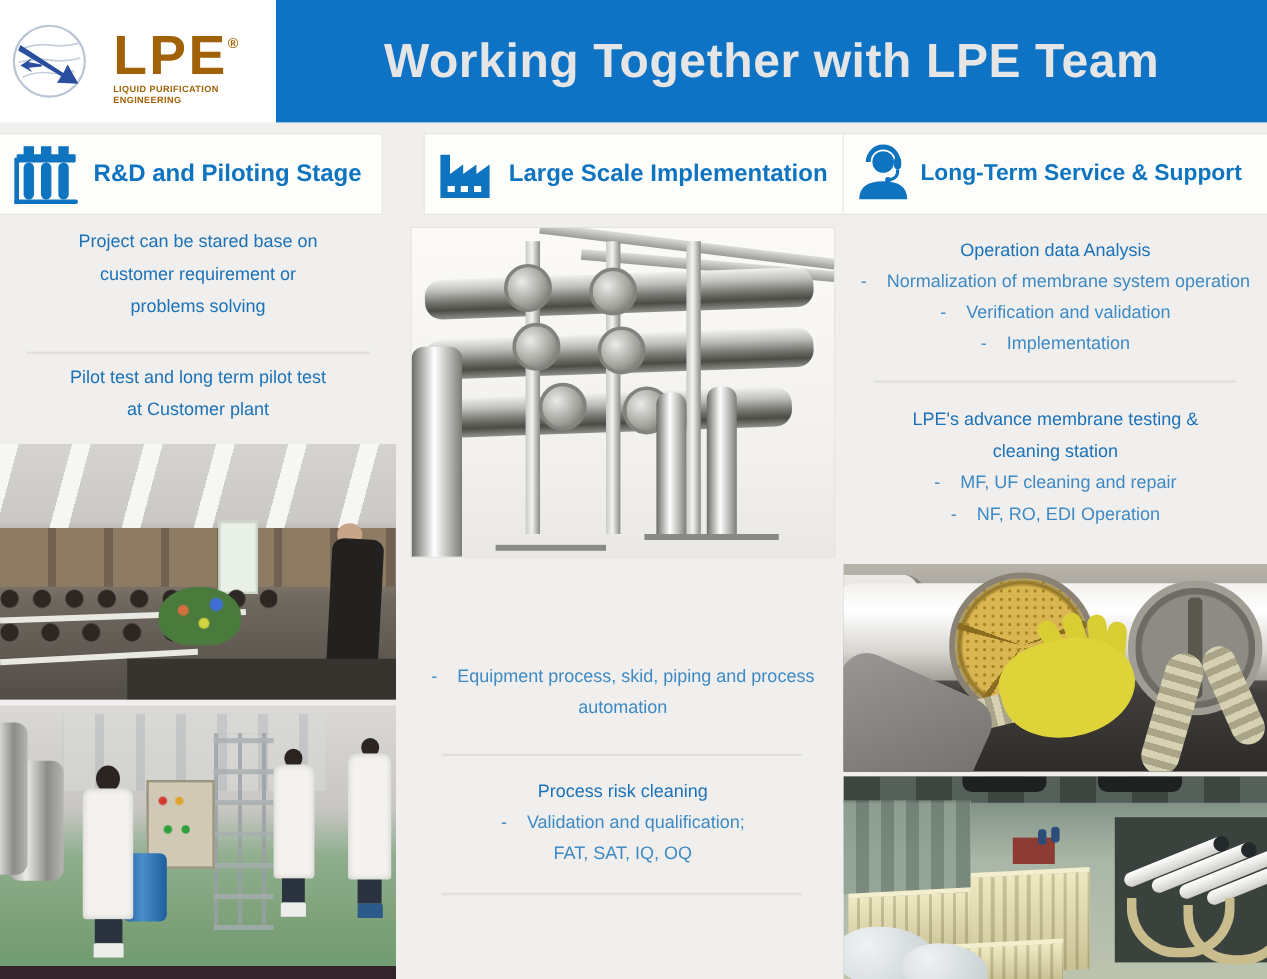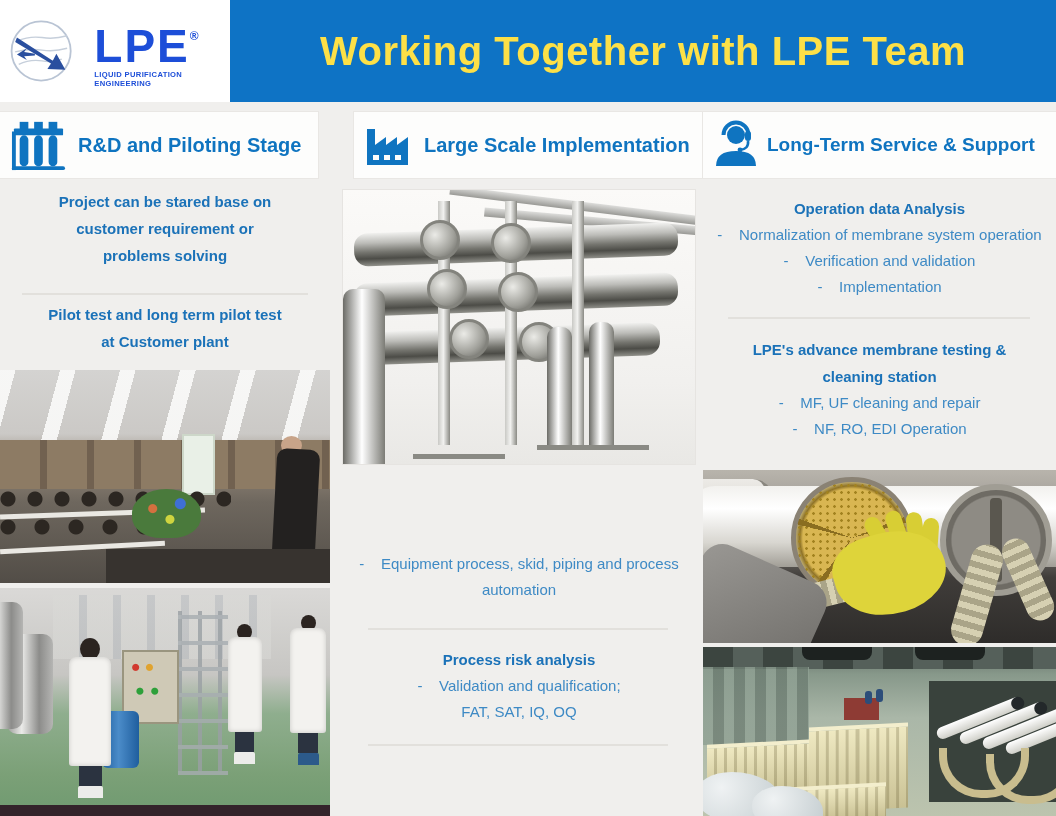--- a/index.html
+++ b/index.html
@@ -2,36 +2,36 @@
 <html><head>
 <meta charset="utf-8">
 <style>
   html,body{margin:0;padding:0;background:#dddcda;}
   #canvas{position:relative;width:1056px;height:816px;background:#f0efed;overflow:hidden;
           font-family:"Liberation Sans",sans-serif;}
 
   
   .logo-box{position:absolute;left:0;top:0;width:230px;height:102px;background:#ffffff;display:flex;align-items:center;}
   .logo-globe{margin-left:8px;}
-  .logo-text{margin-left:20px;color:#1d4ed8;}
+  .logo-text{margin-left:20px;color:#a16207;}
   .lpe-word{font-size:46px;font-weight:800;letter-spacing:2px;line-height:44px;}
   .reg{font-size:12px;vertical-align:22px;font-weight:700;}
   .tagline{font-size:7.6px;font-weight:700;letter-spacing:.35px;margin-top:2px;}
   .banner{position:absolute;left:230px;top:0;width:826px;height:102px;background:#0e73c5;
           display:flex;align-items:center;justify-content:center;}
-  .banner-title{color:#fde047;font-size:40px;font-weight:700;letter-spacing:.5px;}
+  .banner-title{color:#e5e5e5;font-size:40px;font-weight:700;letter-spacing:.5px;}
 
   
   .colcard{position:absolute;height:66px;background:#fdfdfc;display:flex;align-items:center;box-shadow:0 0 0 1px #e9e7e4;}
   .hicon{flex:0 0 auto;margin-left:10px;}
   .coltitle{color:#0f74c0;font-weight:700;font-size:20px;margin-left:12px;white-space:pre-wrap;}
 
   
   .stmt div,.bullets div{text-align:center;white-space:pre-wrap;}
-  .stmt div{font-weight:700;color:#1b72b8;font-size:15px;line-height:27px;}
+  .stmt div{font-weight:400;color:#1b72b8;font-size:15px;line-height:27px;}
   .bullets div{font-weight:400;color:#3e8ac5;font-size:15px;line-height:26px;}
   .stmt,.bullets{position:absolute;}
   .divider{position:absolute;height:2px;background:#e2e0dc;}
 
   
   .photo{position:absolute;overflow:hidden;}
   .photo *{position:absolute;}
 
   
   #ph-class{background:linear-gradient(180deg,#d4d3d1 0%,#cbc9c6 30%,#8e8274 46%,#6e675e 62%,#524d47 100%);}
@@ -256,21 +256,21 @@
     <div class="legsbar" style="left:55%;bottom:5%;width:32%;height:5px;"></div>
     <div class="legsbar" style="left:20%;bottom:2%;width:26%;height:5px;"></div>
   </div>
 
   <div class="bullets" style="left:343px;top:551px;width:352px;">
     <div>-    Equipment process, skid, piping and process</div>
     <div>automation</div>
   </div>
   <div class="divider" style="left:368px;top:628px;width:300px;"></div>
   <div class="stmt" style="left:343px;top:646px;width:352px;">
-    <div>Process risk analysis</div>
+    <div>Process risk cleaning</div>
   </div>
   <div class="bullets" style="left:343px;top:673px;width:352px;">
     <div>-    Validation and qualification;</div>
     <div>FAT, SAT, IQ, OQ</div>
   </div>
   <div class="divider" style="left:368px;top:744px;width:300px;"></div>
 
   <div class="stmt" style="left:703px;top:195px;width:353px;">
     <div>Operation data Analysis</div>
   </div>

